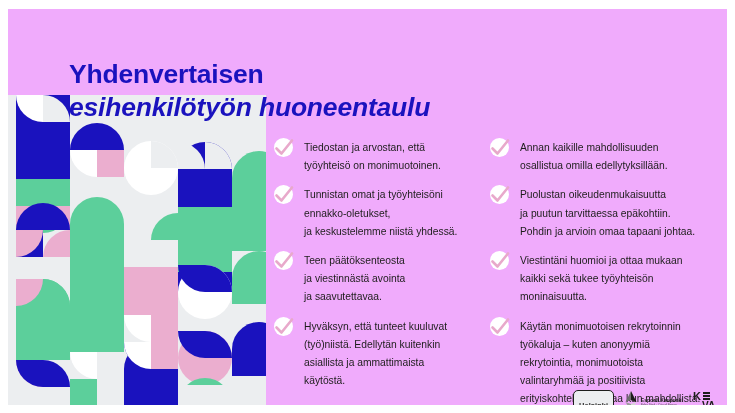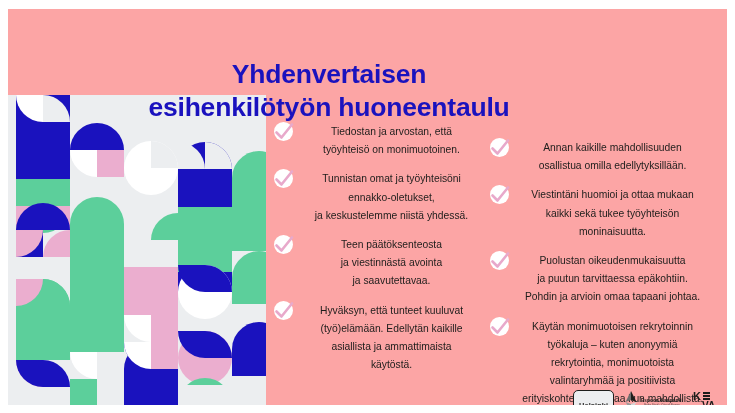--- a/index.html
+++ b/index.html
@@ -3,34 +3,34 @@
 <meta charset="utf-8">
 <style>
   html,body{margin:0;padding:0;}
   body{
     width:735px;height:413px;overflow:hidden;
     background:#ffffff;
     font-family:"Liberation Sans", sans-serif;
   }
   #slide{
     position:absolute;left:8px;top:9px;width:719px;height:396px;
-    background:#fca5a5;overflow:hidden;text-align:center;
+    background:#f0abfc;overflow:hidden;
   }
   
   #pattern{position:absolute;left:0;top:86px;width:258px;height:310px;overflow:hidden;}
   
   #title{
     position:absolute;left:61px;top:31px;width:520px;
     color:#1A12BE;font-size:26.5px;line-height:33px;font-weight:bold;
     letter-spacing:-0.2px;
   }
-  #title .l2{display:block;}
+  #title .l2{display:block;font-style:italic;}
   
   .col{position:absolute;top:112px;}
-  #col-left{left:266px;width:205px;}
+  #col-left{left:266px;width:205px;margin-top:16px;}
   #col-right{left:482px;width:215px;margin-top:16px;}
   .item{position:relative;padding-left:30px;margin-bottom:11px;}
   .item .txt{
     color:#1d1d1b;font-size:10.3px;line-height:14.2px;
     white-space:pre-line;
   }
   .check{
     position:absolute;left:0;top:1px;width:19px;height:19px;
   }
   .check .disc{
@@ -194,62 +194,62 @@
     </div>
 
     <div class="item">
       <span class="check">
         <span class="disc"></span>
         <svg width="22" height="22" viewBox="0 0 22 22">
             <path d="M3.5 11.5 L8.5 16.5 L19 3.5" fill="none" stroke="#E8A9CB" stroke-width="2.6" stroke-linecap="round" stroke-linejoin="round"></path>
           </svg>
       </span>
       <span class="txt">Hyväksyn, että tunteet kuuluvat
-(työ)elämään. Edellytän kaikille
+(työ)niistä. Edellytän kuitenkin
 asiallista ja ammattimaista
 käytöstä.</span>
     </div>
 
   </div>
 
   <div class="col" id="col-right">
 
     <div class="item">
       <span class="check">
         <span class="disc"></span>
         <svg width="22" height="22" viewBox="0 0 22 22">
             <path d="M3.5 11.5 L8.5 16.5 L19 3.5" fill="none" stroke="#E8A9CB" stroke-width="2.6" stroke-linecap="round" stroke-linejoin="round"></path>
           </svg>
       </span>
       <span class="txt">Annan kaikille mahdollisuuden
 osallistua omilla edellytyksillään.</span>
+    </div>
+
+    <div class="item">
+      <span class="check">
+        <span class="disc"></span>
+        <svg width="22" height="22" viewBox="0 0 22 22">
+            <path d="M3.5 11.5 L8.5 16.5 L19 3.5" fill="none" stroke="#E8A9CB" stroke-width="2.6" stroke-linecap="round" stroke-linejoin="round"></path>
+          </svg>
+      </span>
+      <span class="txt">Puolustan oikeudenmukaisuutta
+ja puutun tarvittaessa epäkohtiin.
+Pohdin ja arvioin omaa tapaani johtaa.</span>
     </div>
 
     <div class="item">
       <span class="check">
         <span class="disc"></span>
         <svg width="22" height="22" viewBox="0 0 22 22">
             <path d="M3.5 11.5 L8.5 16.5 L19 3.5" fill="none" stroke="#E8A9CB" stroke-width="2.6" stroke-linecap="round" stroke-linejoin="round"></path>
           </svg>
       </span>
       <span class="txt">Viestintäni huomioi ja ottaa mukaan
 kaikki sekä tukee työyhteisön
 moninaisuutta.</span>
-    </div>
-
-    <div class="item">
-      <span class="check">
-        <span class="disc"></span>
-        <svg width="22" height="22" viewBox="0 0 22 22">
-            <path d="M3.5 11.5 L8.5 16.5 L19 3.5" fill="none" stroke="#E8A9CB" stroke-width="2.6" stroke-linecap="round" stroke-linejoin="round"></path>
-          </svg>
-      </span>
-      <span class="txt">Puolustan oikeudenmukaisuutta
-ja puutun tarvittaessa epäkohtiin.
-Pohdin ja arvioin omaa tapaani johtaa.</span>
     </div>
 
     <div class="item">
       <span class="check">
         <span class="disc"></span>
         <svg width="22" height="22" viewBox="0 0 22 22">
             <path d="M3.5 11.5 L8.5 16.5 L19 3.5" fill="none" stroke="#E8A9CB" stroke-width="2.6" stroke-linecap="round" stroke-linejoin="round"></path>
           </svg>
       </span>
       <span class="txt">Käytän monimuotoisen rekrytoinnin

